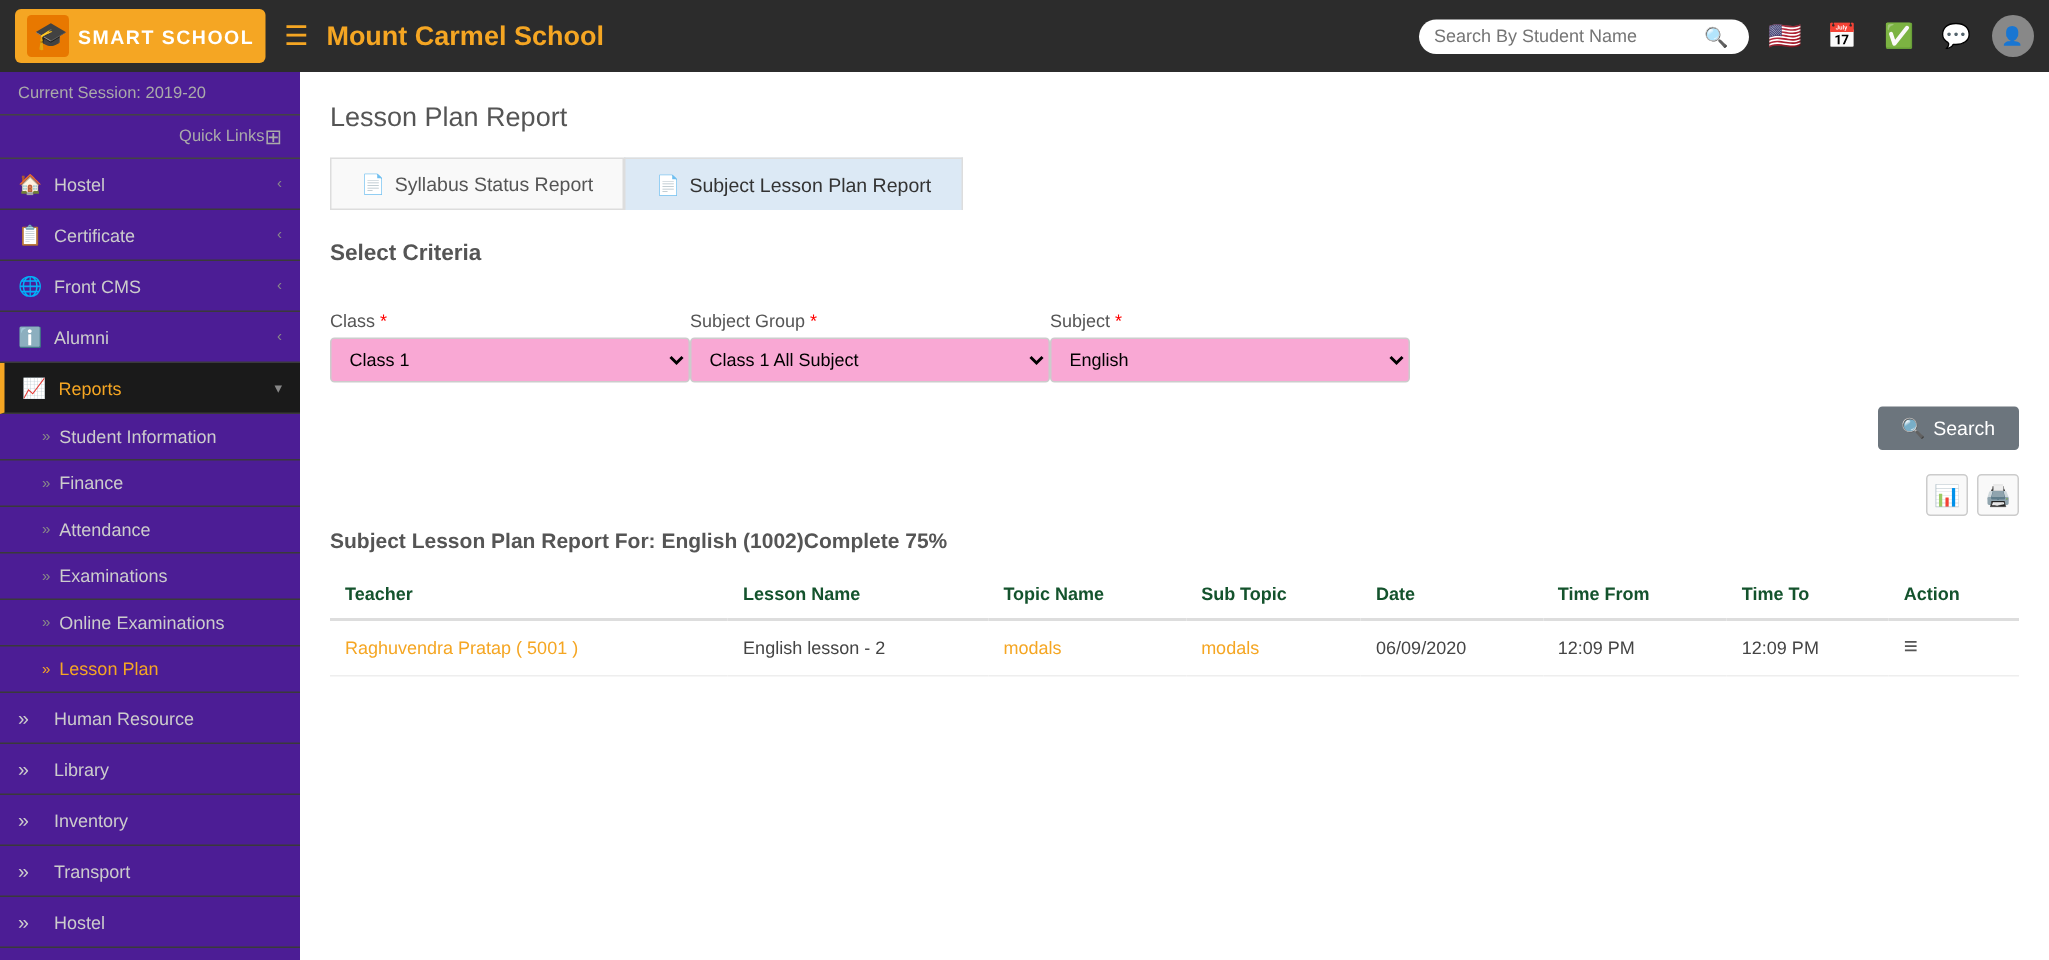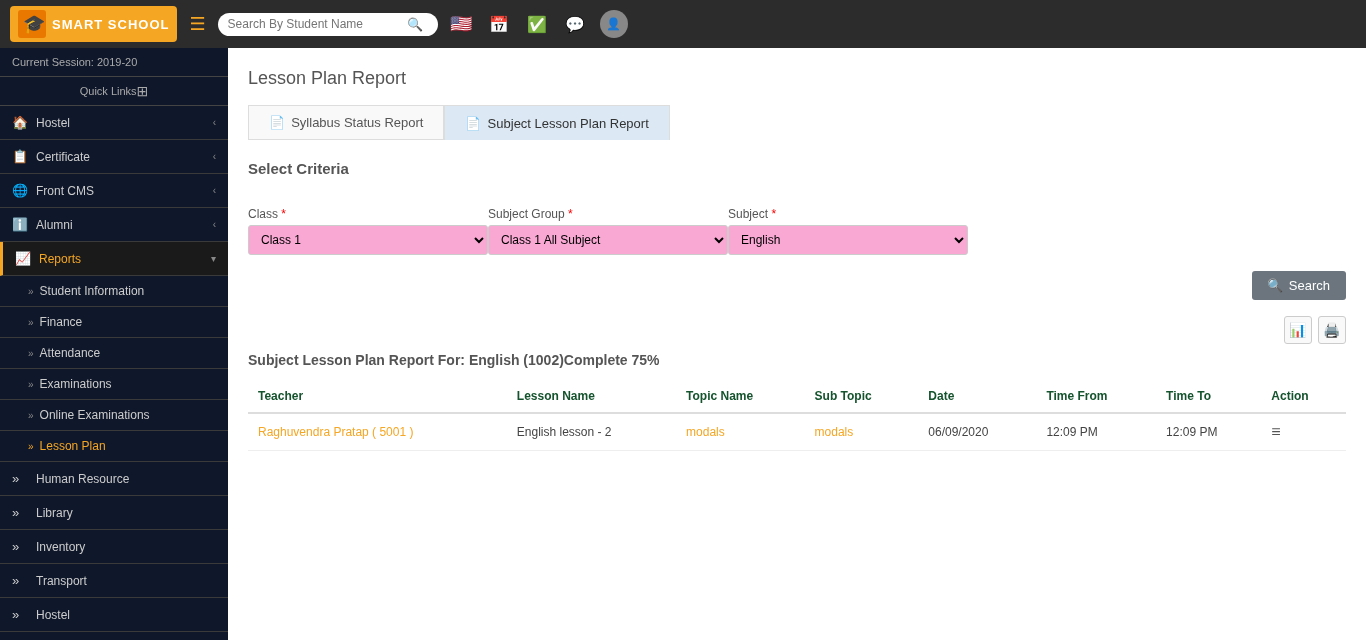--- a/index.html
+++ b/index.html
@@ -91,37 +91,37 @@
 
     
     .main-layout {
       display: flex;
       flex: 1;
       overflow: hidden;
     }
 
     
     .sidebar {
-      width: 228px;
-      background: #0f172a;
+      width: 200px;
+      background: #4c1d95;
       color: #ccc;
       flex-shrink: 0;
       overflow-y: auto;
       font-size: 12px;
     }
     .session-info {
       padding: 8px 12px;
       color: #aaa;
       font-size: 11px;
       border-bottom: 1px solid #444;
     }
     .quick-links {
       display: flex;
       align-items: center;
-      justify-content: center;
+      justify-content: flex-end;
       padding: 6px 12px;
       color: #aaa;
       font-size: 11px;
       border-bottom: 1px solid #444;
     }
     .grid-icon { font-size: 14px; cursor: pointer; }
     .sidebar-item {
       display: flex;
       align-items: center;
       padding: 9px 12px;
@@ -305,20 +305,21 @@
 
 <div class="top-navbar">
   <div class="logo-area">
     <svg class="logo-icon" viewBox="0 0 28 28">
       <rect width="28" height="28" rx="3" fill="#e87800"></rect>
       <text x="5" y="20" font-size="18" fill="#fff">🎓</text>
     </svg>
     <span class="logo-text">SMART SCHOOL</span>
   </div>
   <span class="hamburger-icon">☰</span>
+  <span class="school-name">Mount Carmel School</span>
   <div class="nav-right">
     <div class="search-box">
       <input type="text" placeholder="Search By Student Name" style="">
       <span>🔍</span>
     </div>
     <span class="nav-icon flag-icon">🇺🇸</span>
     <span class="nav-icon">📅</span>
     <span class="nav-icon">✅</span>
     <span class="nav-icon">💬</span>
     <div class="avatar-circle">👤</div>

